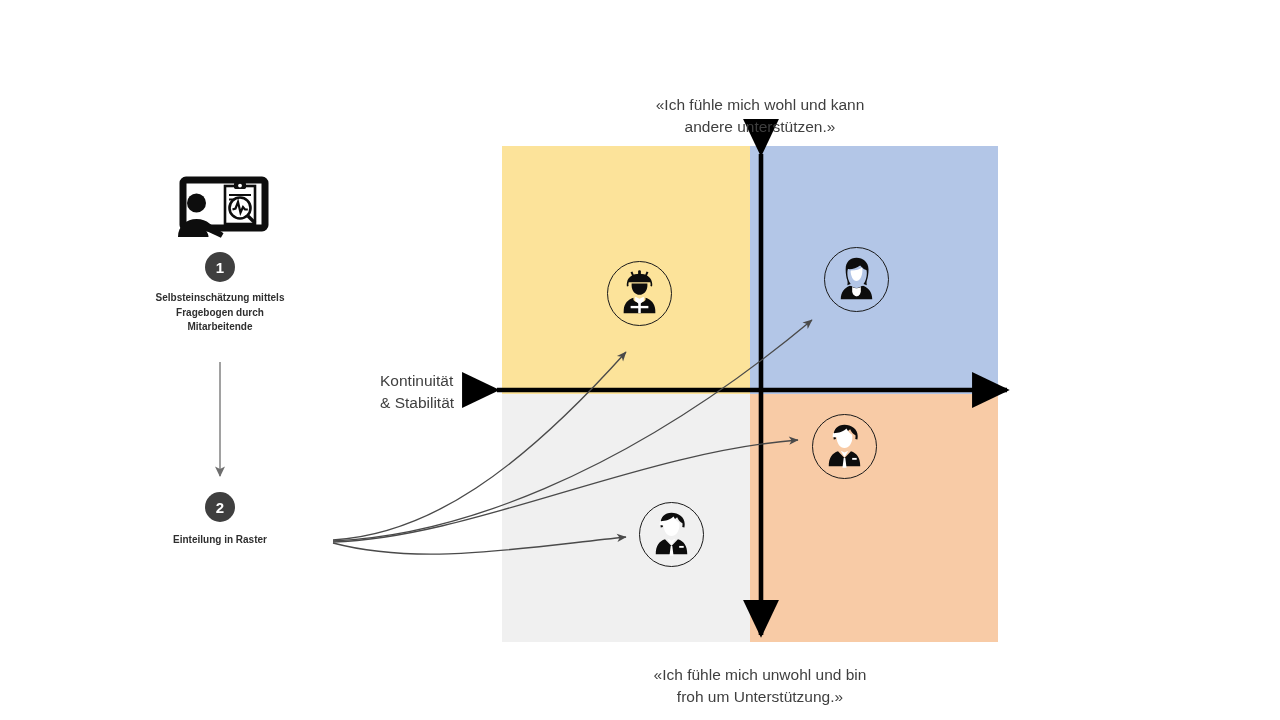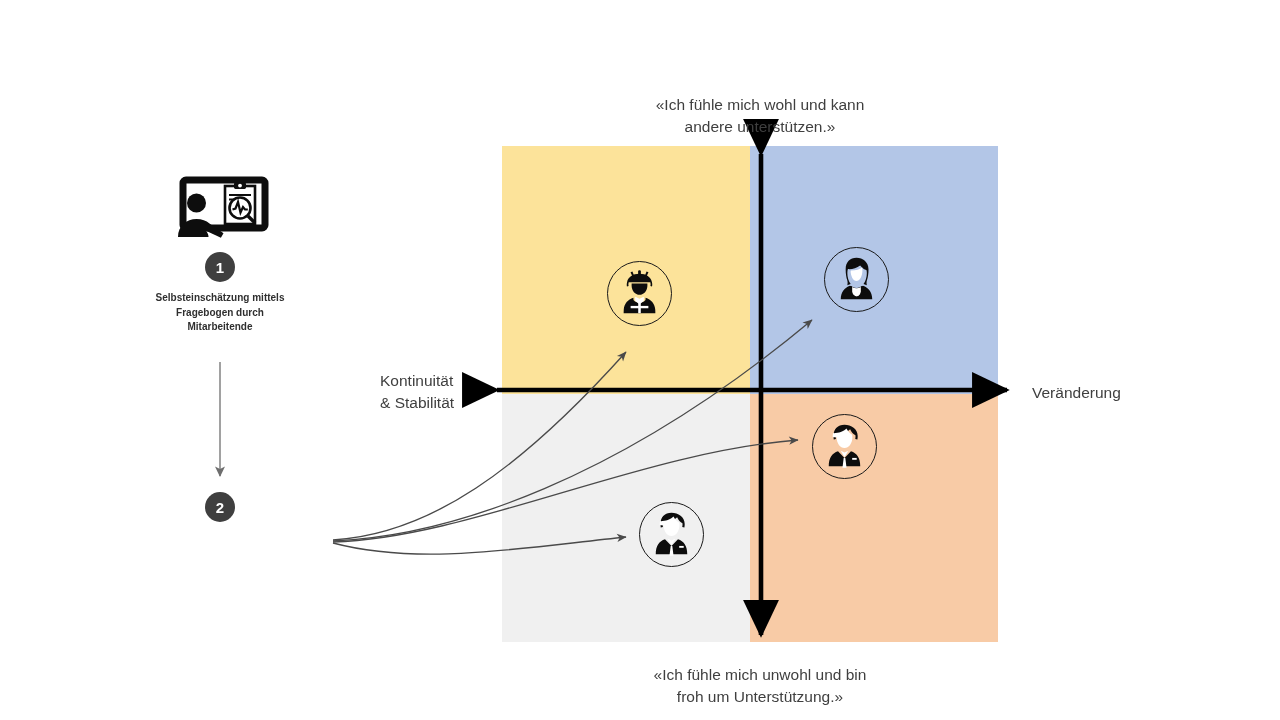--- a/index.html
+++ b/index.html
@@ -219,21 +219,20 @@
       <rect x="39.8" y="43.6" width="4.6" height="1.9" fill="#ffffff"></rect>
     </g>
   </svg>
 
   <div class="axis-caption" id="label-top">«Ich fühle mich wohl und kann
 andere unterstützen.»</div>
   <div class="axis-caption" id="label-left">Kontinuität
 &amp; Stabilität</div>
   <div class="axis-caption" id="label-bottom">«Ich fühle mich unwohl und bin
 froh um Unterstützung.»</div>
-  <div class="axis-caption" id="label-right">Veränderung</div>
 
   <svg id="step1-icon" viewBox="0 0 102 68">
     <g>
       <path d="M16 6 h76 a3 3 0 0 1 3 3 v42 a3 3 0 0 1 -3 3 h-76 a3 3 0 0 1 -3 -3 v-42 a3 3 0 0 1 3 -3 z" fill="none" stroke="#0d0d0d" stroke-width="7"></path>
       <rect x="55" y="12" width="30" height="38" fill="#ffffff"></rect>
       <rect x="55" y="12" width="30" height="38" fill="none" stroke="#0d0d0d" stroke-width="2.6"></rect>
       <rect x="64" y="8.5" width="12" height="6.4" rx="1.4" fill="#0d0d0d"></rect>
       <circle cx="70" cy="11.6" r="1.9" fill="#ffffff"></circle>
       <rect x="59" y="20" width="22" height="2" fill="#0d0d0d"></rect>
       <rect x="59" y="24.5" width="16" height="2" fill="#0d0d0d"></rect>
@@ -243,14 +242,15 @@
       <circle cx="26.5" cy="29" r="9.5" fill="#0d0d0d"></circle>
       <path d="M8 63 c0-11 8.5-18 18.5-18 5.5 0 9.5 1.6 13 4.6 l14 9.6 -2.6 4.6 -15-7 c2 2.4 2.6 4.4 2.6 6.2z" fill="#0d0d0d"></path>
     </g>
   </svg>
   <div class="step-badge" id="step1-badge">1</div>
   <div class="step-caption" id="step1-caption">Selbsteinschätzung mittels
 Fragebogen durch
 Mitarbeitende</div>
 
   <div class="step-badge" id="step2-badge">2</div>
+  <div class="step-caption" id="step2-caption">Einteilung in Raster</div>
 
 </div>
 
 </body></html>

